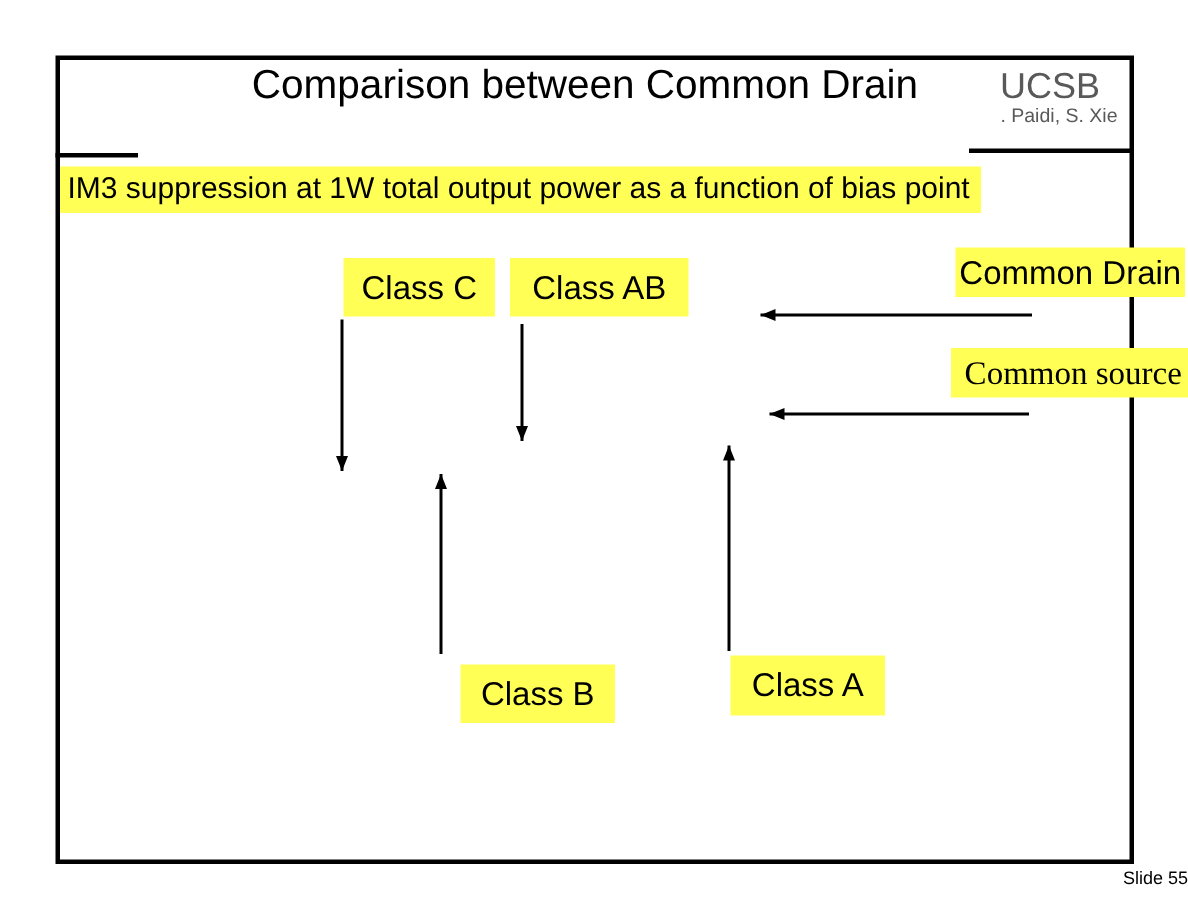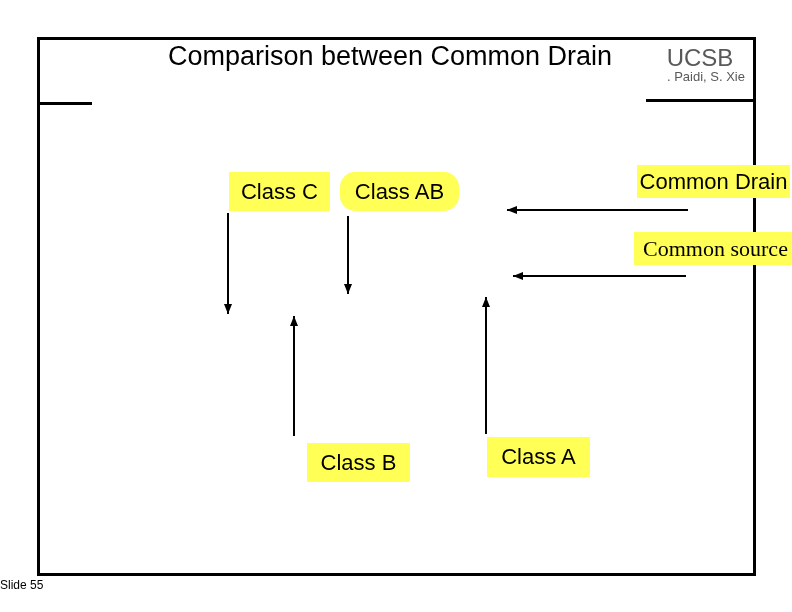--- a/index.html
+++ b/index.html
@@ -88,57 +88,58 @@
     background: #FFFF55;
     color: #000000;
     font-size: 22px;
     display: flex;
     align-items: center;
     justify-content: center;
     white-space: nowrap;
     margin-left: 47px;
   }
   .label-class-c      { left: 182px; top: 172px; width: 101px; height: 39px; }
-  .label-class-ab     { left: 293px; top: 172px; width: 119px; height: 39px; border-radius: 15px; }
+  .label-class-ab     { left: 293px; top: 172px; width: 119px; height: 39px; }
   .label-common-drain { left: 590px; top: 165px; width: 153px; height: 33px; text-align: center; }
   .label-common-source{ left: 587px; top: 232px; width: 163px; height: 33px; font-family: Liberation Serif, serif; }
   .label-class-b      { left: 260px; top: 443px; width: 103px; height: 39px; }
   .label-class-a      { left: 440px; top: 437px; width: 103px; height: 40px; }
   .arrows {
     position: absolute;
     left: 0;
     top: 0;
     width: 792px;
     height: 612px;
   }
   .footer {
     position: absolute;
     left: 0;
     top: 578px;
     width: 792px;
-    text-align: left;
+    text-align: right;
     font-size: 12px;
     color: #000000;
   }
 </style>
 </head>
 <body>
 
 <div class="slide">
 
   <div class="frame"></div>
 
   <div class="slide-title">Comparison between Common Drain</div>
 
   <div class="logo">UCSB</div>
   <div class="byline">. Paidi, S. Xie</div>
 
   <div class="rule rule-left"></div>
   <div class="rule rule-logo"></div>
 
+  <div class="banner">IM3 suppression at 1W total output power as a function of bias point</div>
 
   <div class="ylabel label-class-c">Class C</div>
   <div class="ylabel label-class-ab">Class AB</div>
   <div class="ylabel label-common-drain">Common Drain</div>
   <div class="ylabel label-common-source">Common source</div>
   <div class="ylabel label-class-a">Class A</div>
   <div class="ylabel label-class-b">Class B</div>
 
   <svg class="arrows" viewBox="0 0 792 612" xmlns="http://www.w3.org/2000/svg">
     <defs>

